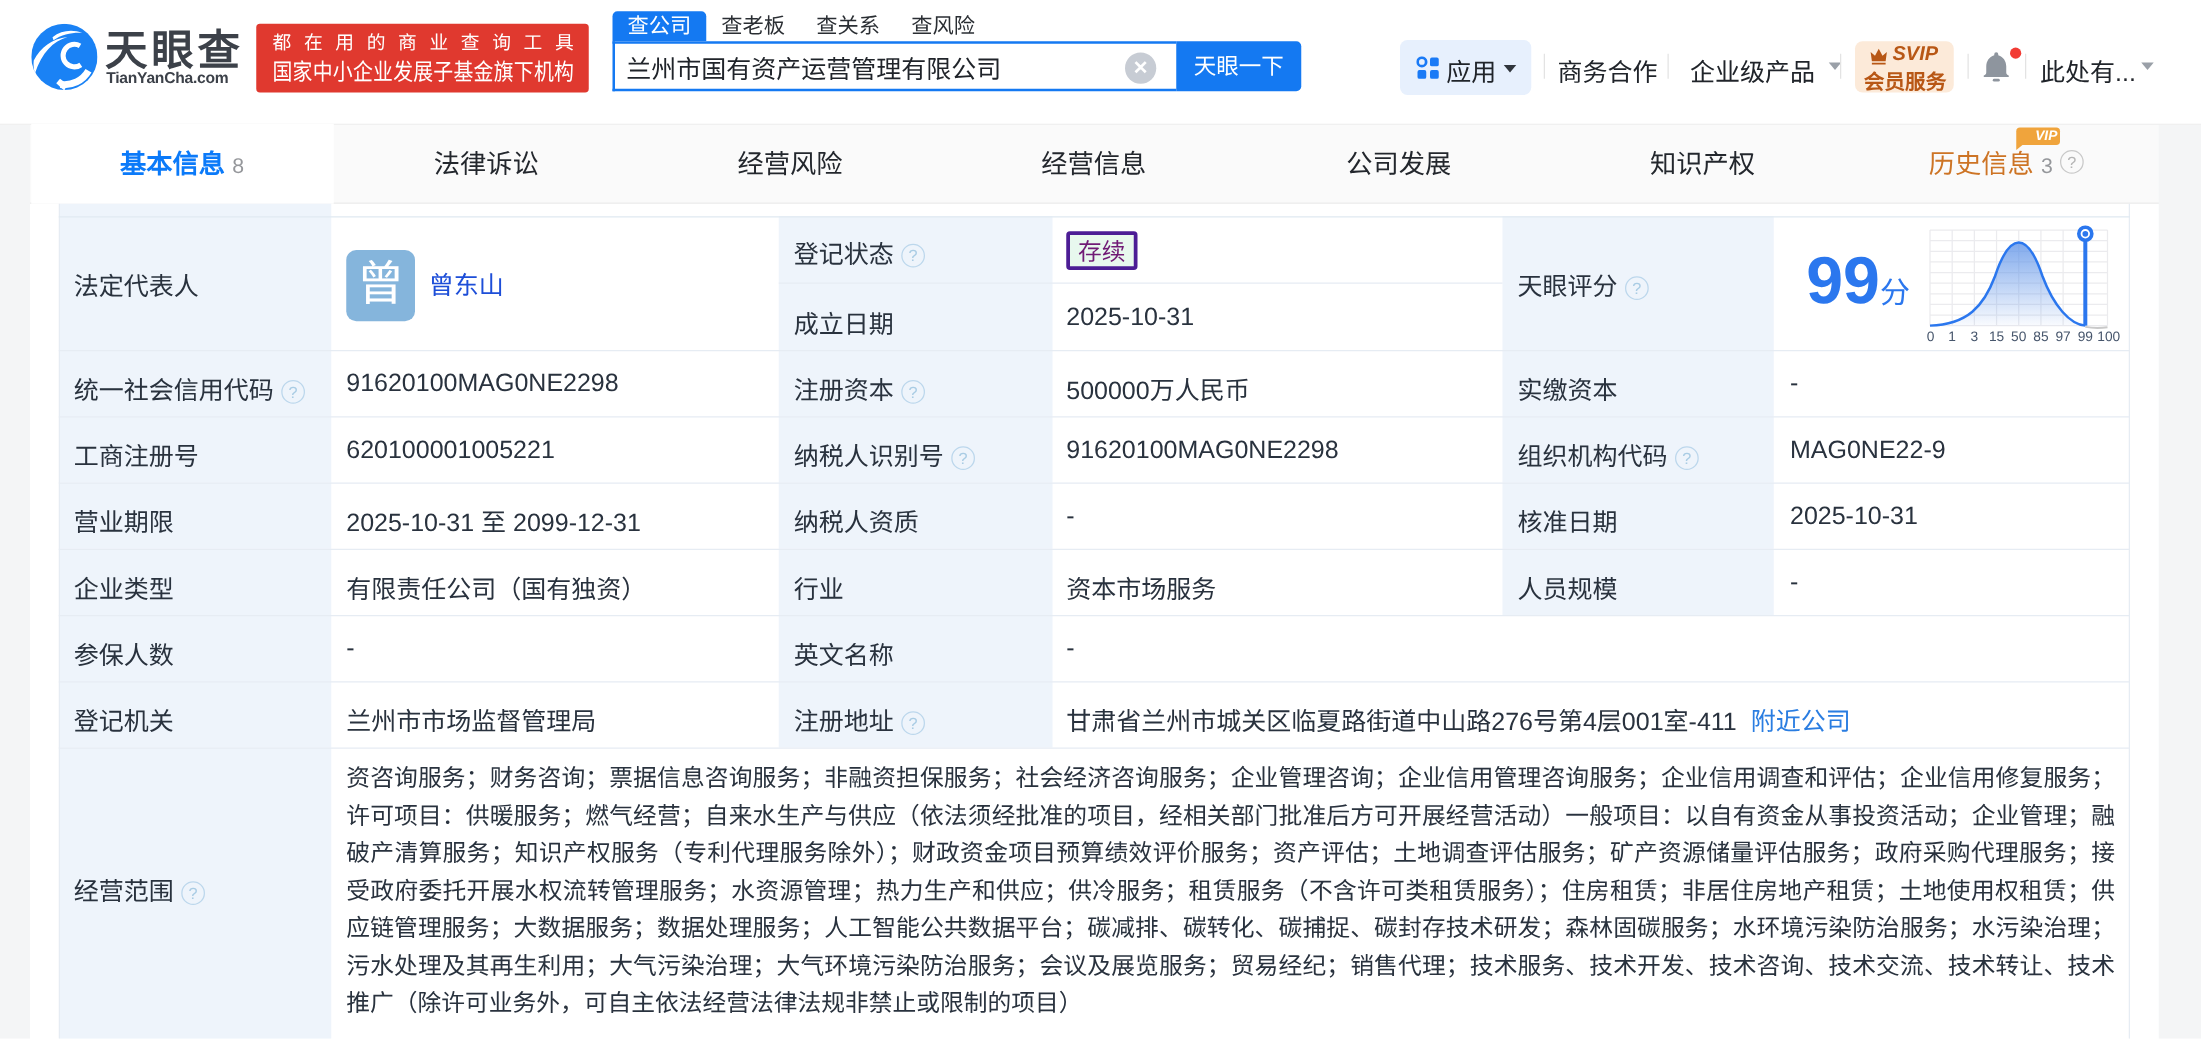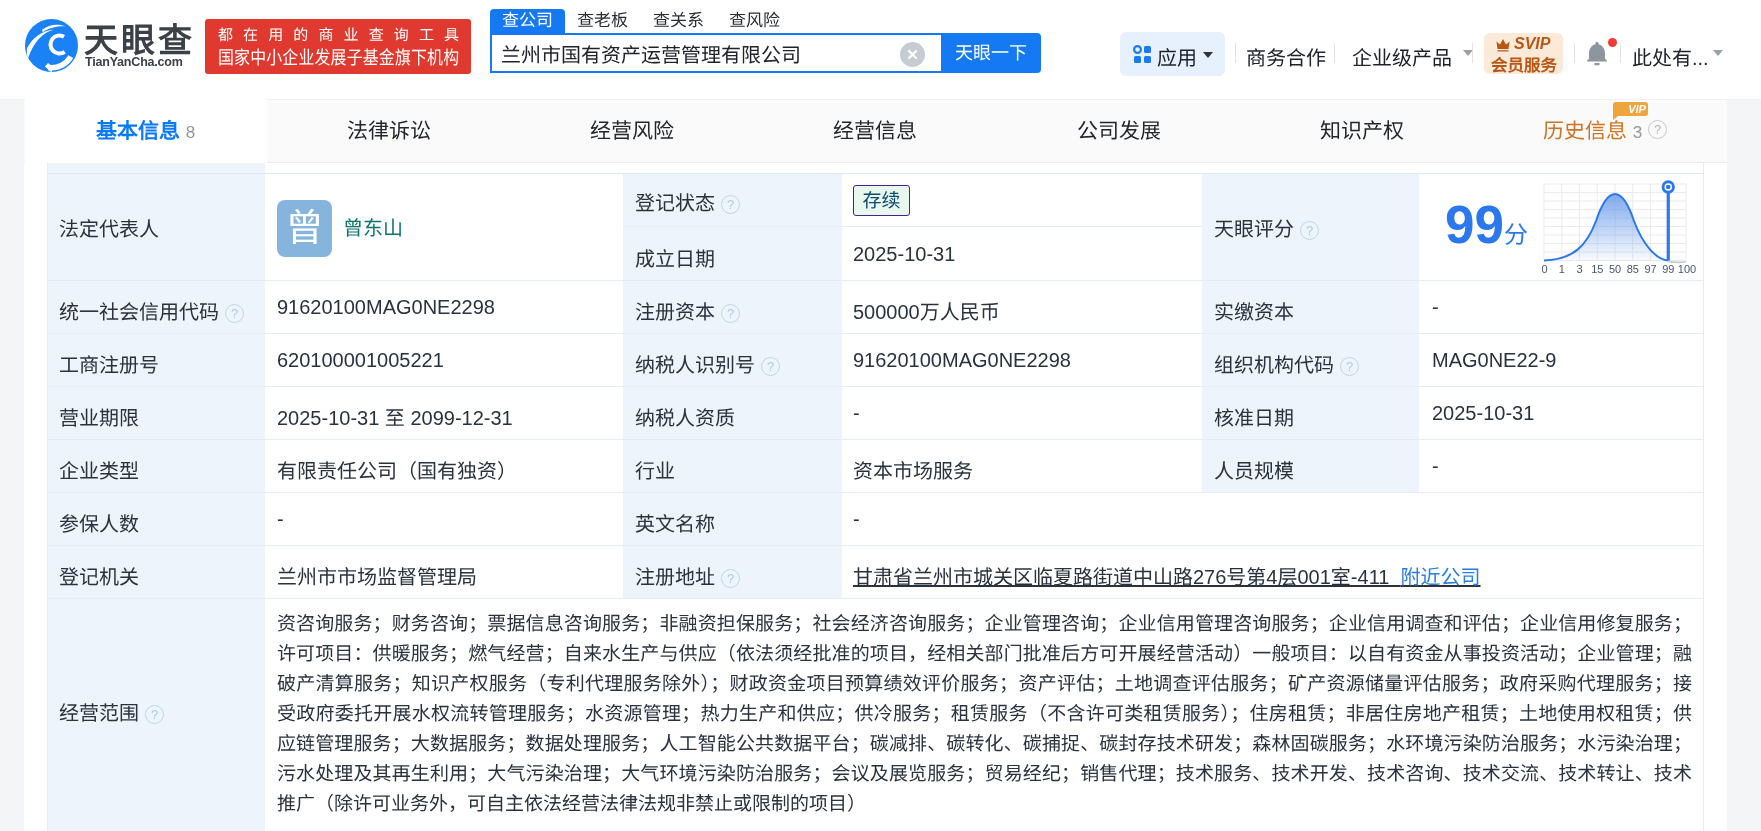--- a/index.html
+++ b/index.html
@@ -130,23 +130,23 @@
   <div class="abs" style="left:0;top:117px;width:1657px;height:1px;background:#e6ecf3;"></div>
   <div class="abs" style="left:0;top:170px;width:1657px;height:1px;background:#e6ecf3;"></div>
   <div class="abs" style="left:0;top:223px;width:1657px;height:1px;background:#e6ecf3;"></div>
   <div class="abs" style="left:0;top:276px;width:1657px;height:1px;background:#e6ecf3;"></div>
   <div class="abs" style="left:0;top:329px;width:1657px;height:1px;background:#e6ecf3;"></div>
   <div class="abs" style="left:0;top:382px;width:1657px;height:1px;background:#e6ecf3;"></div>
   <div class="abs" style="left:0;top:435px;width:1657px;height:1px;background:#e6ecf3;"></div>
 
   <div class="abs lbl" style="left:12px;top:50px;">法定代表人</div>
   <div class="abs" style="left:230px;top:37px;width:55px;height:57px;background:#85b5dc;border-radius:8px;color:#fff;font-size:38px;text-align:center;line-height:57px;">曾</div>
-  <div class="abs" style="left:296px;top:49px;color:#0f766e;font-size:20px;">曾东山</div>
+  <div class="abs" style="left:296px;top:49px;color:#1d4ed8;font-size:20px;">曾东山</div>
   <div class="abs lbl" style="left:588px;top:24px;">登记状态<span class="qm">?</span></div>
-  <div class="abs" style="left:806px;top:22px;width:57px;height:31px;background:#e8f8ee;border:1px solid #4c1d95;border-radius:3px;color:#0c4a6e;font-size:19px;text-align:center;line-height:29px;">存续</div>
+  <div class="abs" style="left:806px;top:22px;width:57px;height:31px;background:#e8f8ee;border:3px solid #4c1d95;border-radius:3px;color:#701a75;font-size:19px;text-align:center;line-height:29px;">存续</div>
   <div class="abs lbl" style="left:588px;top:80px;">成立日期</div>
   <div class="abs val" style="left:806px;top:80px;">2025-10-31</div>
   <div class="abs lbl" style="left:1167px;top:50px;">天眼评分<span class="qm">?</span></div>
 
   <div class="abs" style="left:1398px;top:31px;color:#2b77ee;font-weight:700;font-size:53px;">99<span style="font-size:24px;font-weight:400;">分</span></div>
   <svg class="abs" style="left:1493px;top:14px;" width="160" height="99" viewBox="0 0 160 99">
     <defs>
       <linearGradient id="bellg" x1="0" y1="0" x2="0" y2="1">
         <stop offset="0" stop-color="#6094e8" stop-opacity="0.8"></stop>
         <stop offset="1" stop-color="#6094e8" stop-opacity="0.04"></stop>
@@ -204,21 +204,21 @@
   <div class="abs val" style="left:1385px;top:292px;">-</div>
 
   <div class="abs lbl" style="left:12px;top:345px;">参保人数</div>
   <div class="abs val" style="left:230px;top:345px;">-</div>
   <div class="abs lbl" style="left:588px;top:345px;">英文名称</div>
   <div class="abs val" style="left:806px;top:345px;">-</div>
 
   <div class="abs lbl" style="left:12px;top:398px;">登记机关</div>
   <div class="abs val" style="left:230px;top:398px;">兰州市市场监督管理局</div>
   <div class="abs lbl" style="left:588px;top:398px;">注册地址<span class="qm">?</span></div>
-  <div class="abs val" style="left:806px;top:398px;text-decoration:underline;">甘肃省兰州市城关区临夏路街道中山路276号第4层001室-411&nbsp;&nbsp;<span style="color:#2a7de1;">附近公司</span></div>
+  <div class="abs val" style="left:806px;top:398px;">甘肃省兰州市城关区临夏路街道中山路276号第4层001室-411&nbsp;&nbsp;<span style="color:#2a7de1;">附近公司</span></div>
 
   <div class="abs lbl" style="left:12px;top:534px;">经营范围<span class="qm">?</span></div>
   <div class="abs" style="left:230px;top:446px;width:1415px;font-size:19px;line-height:30px;color:#29323e;">
     <div style="text-align:justify;text-align-last:justify;">资咨询服务；财务咨询；票据信息咨询服务；非融资担保服务；社会经济咨询服务；企业管理咨询；企业信用管理咨询服务；企业信用调查和评估；企业信用修复服务；</div>
     <div style="text-align:justify;text-align-last:justify;">许可项目：供暖服务；燃气经营；自来水生产与供应（依法须经批准的项目，经相关部门批准后方可开展经营活动）一般项目：以自有资金从事投资活动；企业管理；融</div>
     <div style="text-align:justify;text-align-last:justify;">破产清算服务；知识产权服务（专利代理服务除外）；财政资金项目预算绩效评价服务；资产评估；土地调查评估服务；矿产资源储量评估服务；政府采购代理服务；接</div>
     <div style="text-align:justify;text-align-last:justify;">受政府委托开展水权流转管理服务；水资源管理；热力生产和供应；供冷服务；租赁服务（不含许可类租赁服务）；住房租赁；非居住房地产租赁；土地使用权租赁；供</div>
     <div style="text-align:justify;text-align-last:justify;">应链管理服务；大数据服务；数据处理服务；人工智能公共数据平台；碳减排、碳转化、碳捕捉、碳封存技术研发；森林固碳服务；水环境污染防治服务；水污染治理；</div>
     <div style="text-align:justify;text-align-last:justify;">污水处理及其再生利用；大气污染治理；大气环境污染防治服务；会议及展览服务；贸易经纪；销售代理；技术服务、技术开发、技术咨询、技术交流、技术转让、技术</div>
     <div>推广（除许可业务外，可自主依法经营法律法规非禁止或限制的项目）</div>

